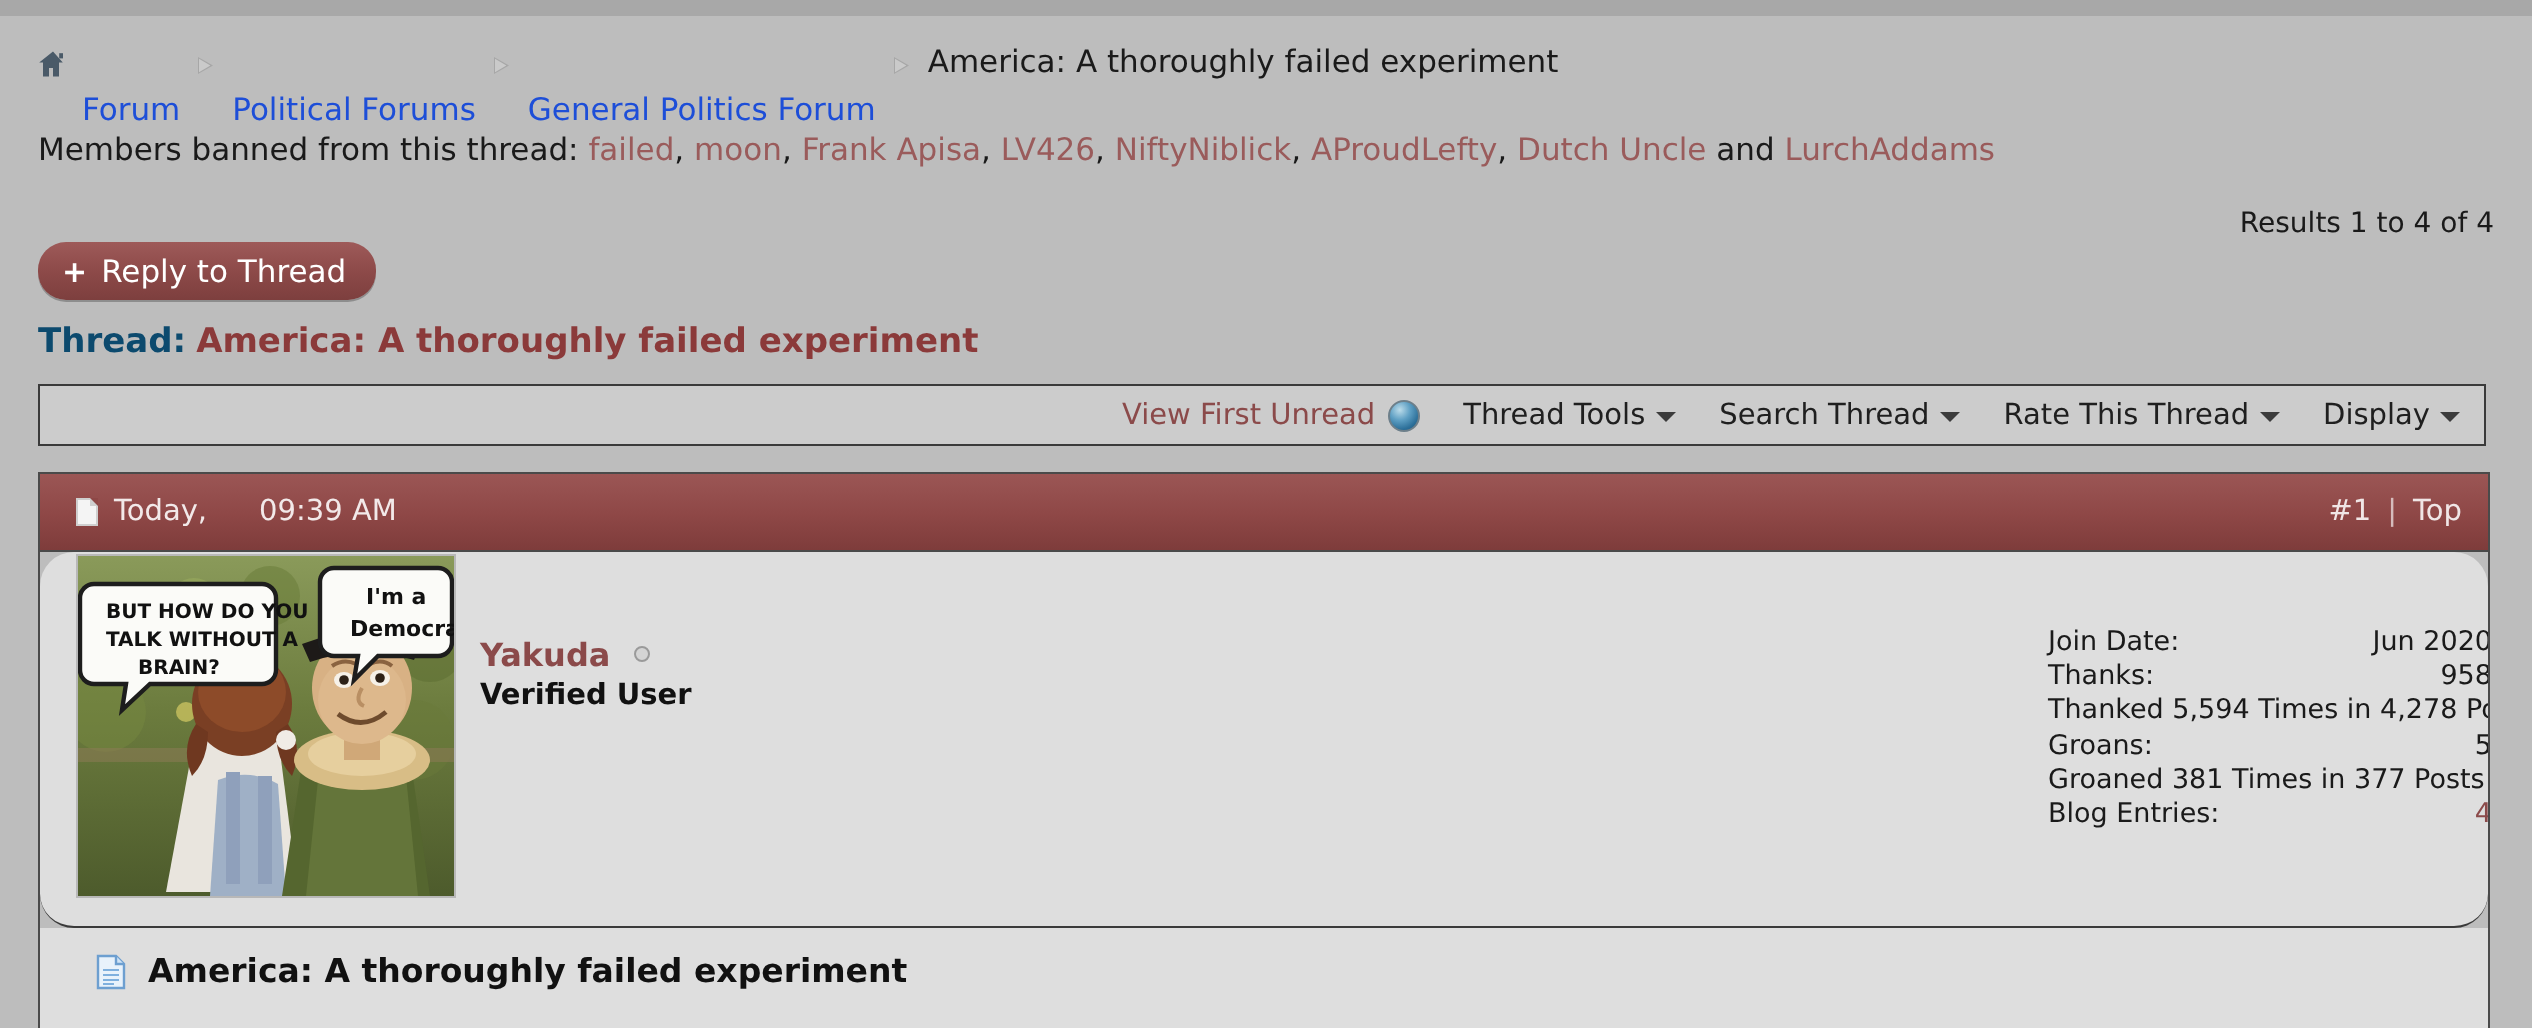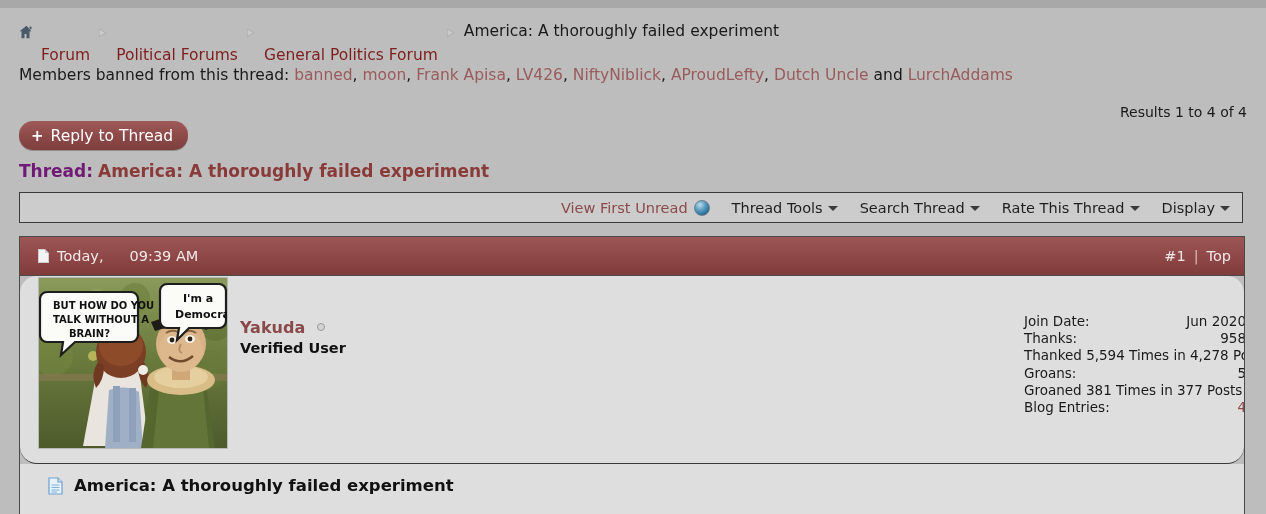--- a/index.html
+++ b/index.html
@@ -36,21 +36,21 @@
     white-space: nowrap;
   }
   .home-icon {
     display: inline-block;
     width: 15px; height: 14px;
     margin-right: 7px;
     position: relative;
     top: 1px;
   }
   .crumb-link {
-    color: #7f1d1d;
+    color: #1d4ed8;
     font-size: 15.5px;
     margin-top: 48px;
   }
   .crumb-sep {
     display: inline-block;
     width: 16px; height: 14px;
     margin: 0 5px;
     position: relative;
     top: 2px;
     opacity: .62;
@@ -104,21 +104,21 @@
   }
 
   
   .thread-title {
     position: absolute;
     left: 19px; top: 161px;
     font-size: 17px;
     font-weight: bold;
     white-space: nowrap;
   }
-  .thread-title .lbl { color: #701a75; }
+  .thread-title .lbl { color: #0c4a6e; }
   .thread-title .val { color: #8b3a3a; margin-left: 5px; }
 
   
   .toolbar {
     position: absolute;
     left: 19px; top: 192px;
     width: 1224px; height: 31px;
     box-sizing: border-box;
     background: #cccccc;
     border: 1px solid #3a3a3a;
@@ -333,21 +333,21 @@
       <path d="M4 2.5 L11.5 6.7 L4 11.0 Z" fill="#9a9a9a"></path>
       <path d="M4.5 3.4 L10.2 6.7 L4.5 10.1 Z" fill="#d2d2d2"></path>
     </svg>
   </span>
 
   <span class="crumb-current">America: A thoroughly failed experiment</span>
 </div>
 
 <div class="banned-line">
   <span>Members banned from this thread:</span>
-  <a class="u" href="#">banned</a><span>,</span>
+  <a class="u" href="#">failed</a><span>,</span>
   <a class="u" href="#">moon</a><span>,</span>
   <a class="u" href="#">Frank Apisa</a><span>,</span>
   <a class="u" href="#">LV426</a><span>,</span>
   <a class="u" href="#">NiftyNiblick</a><span>,</span>
   <a class="u" href="#">AProudLefty</a><span>,</span>
   <a class="u" href="#">Dutch Uncle</a>
   <span>and</span>
   <a class="u" href="#">LurchAddams</a>
 </div>
 

